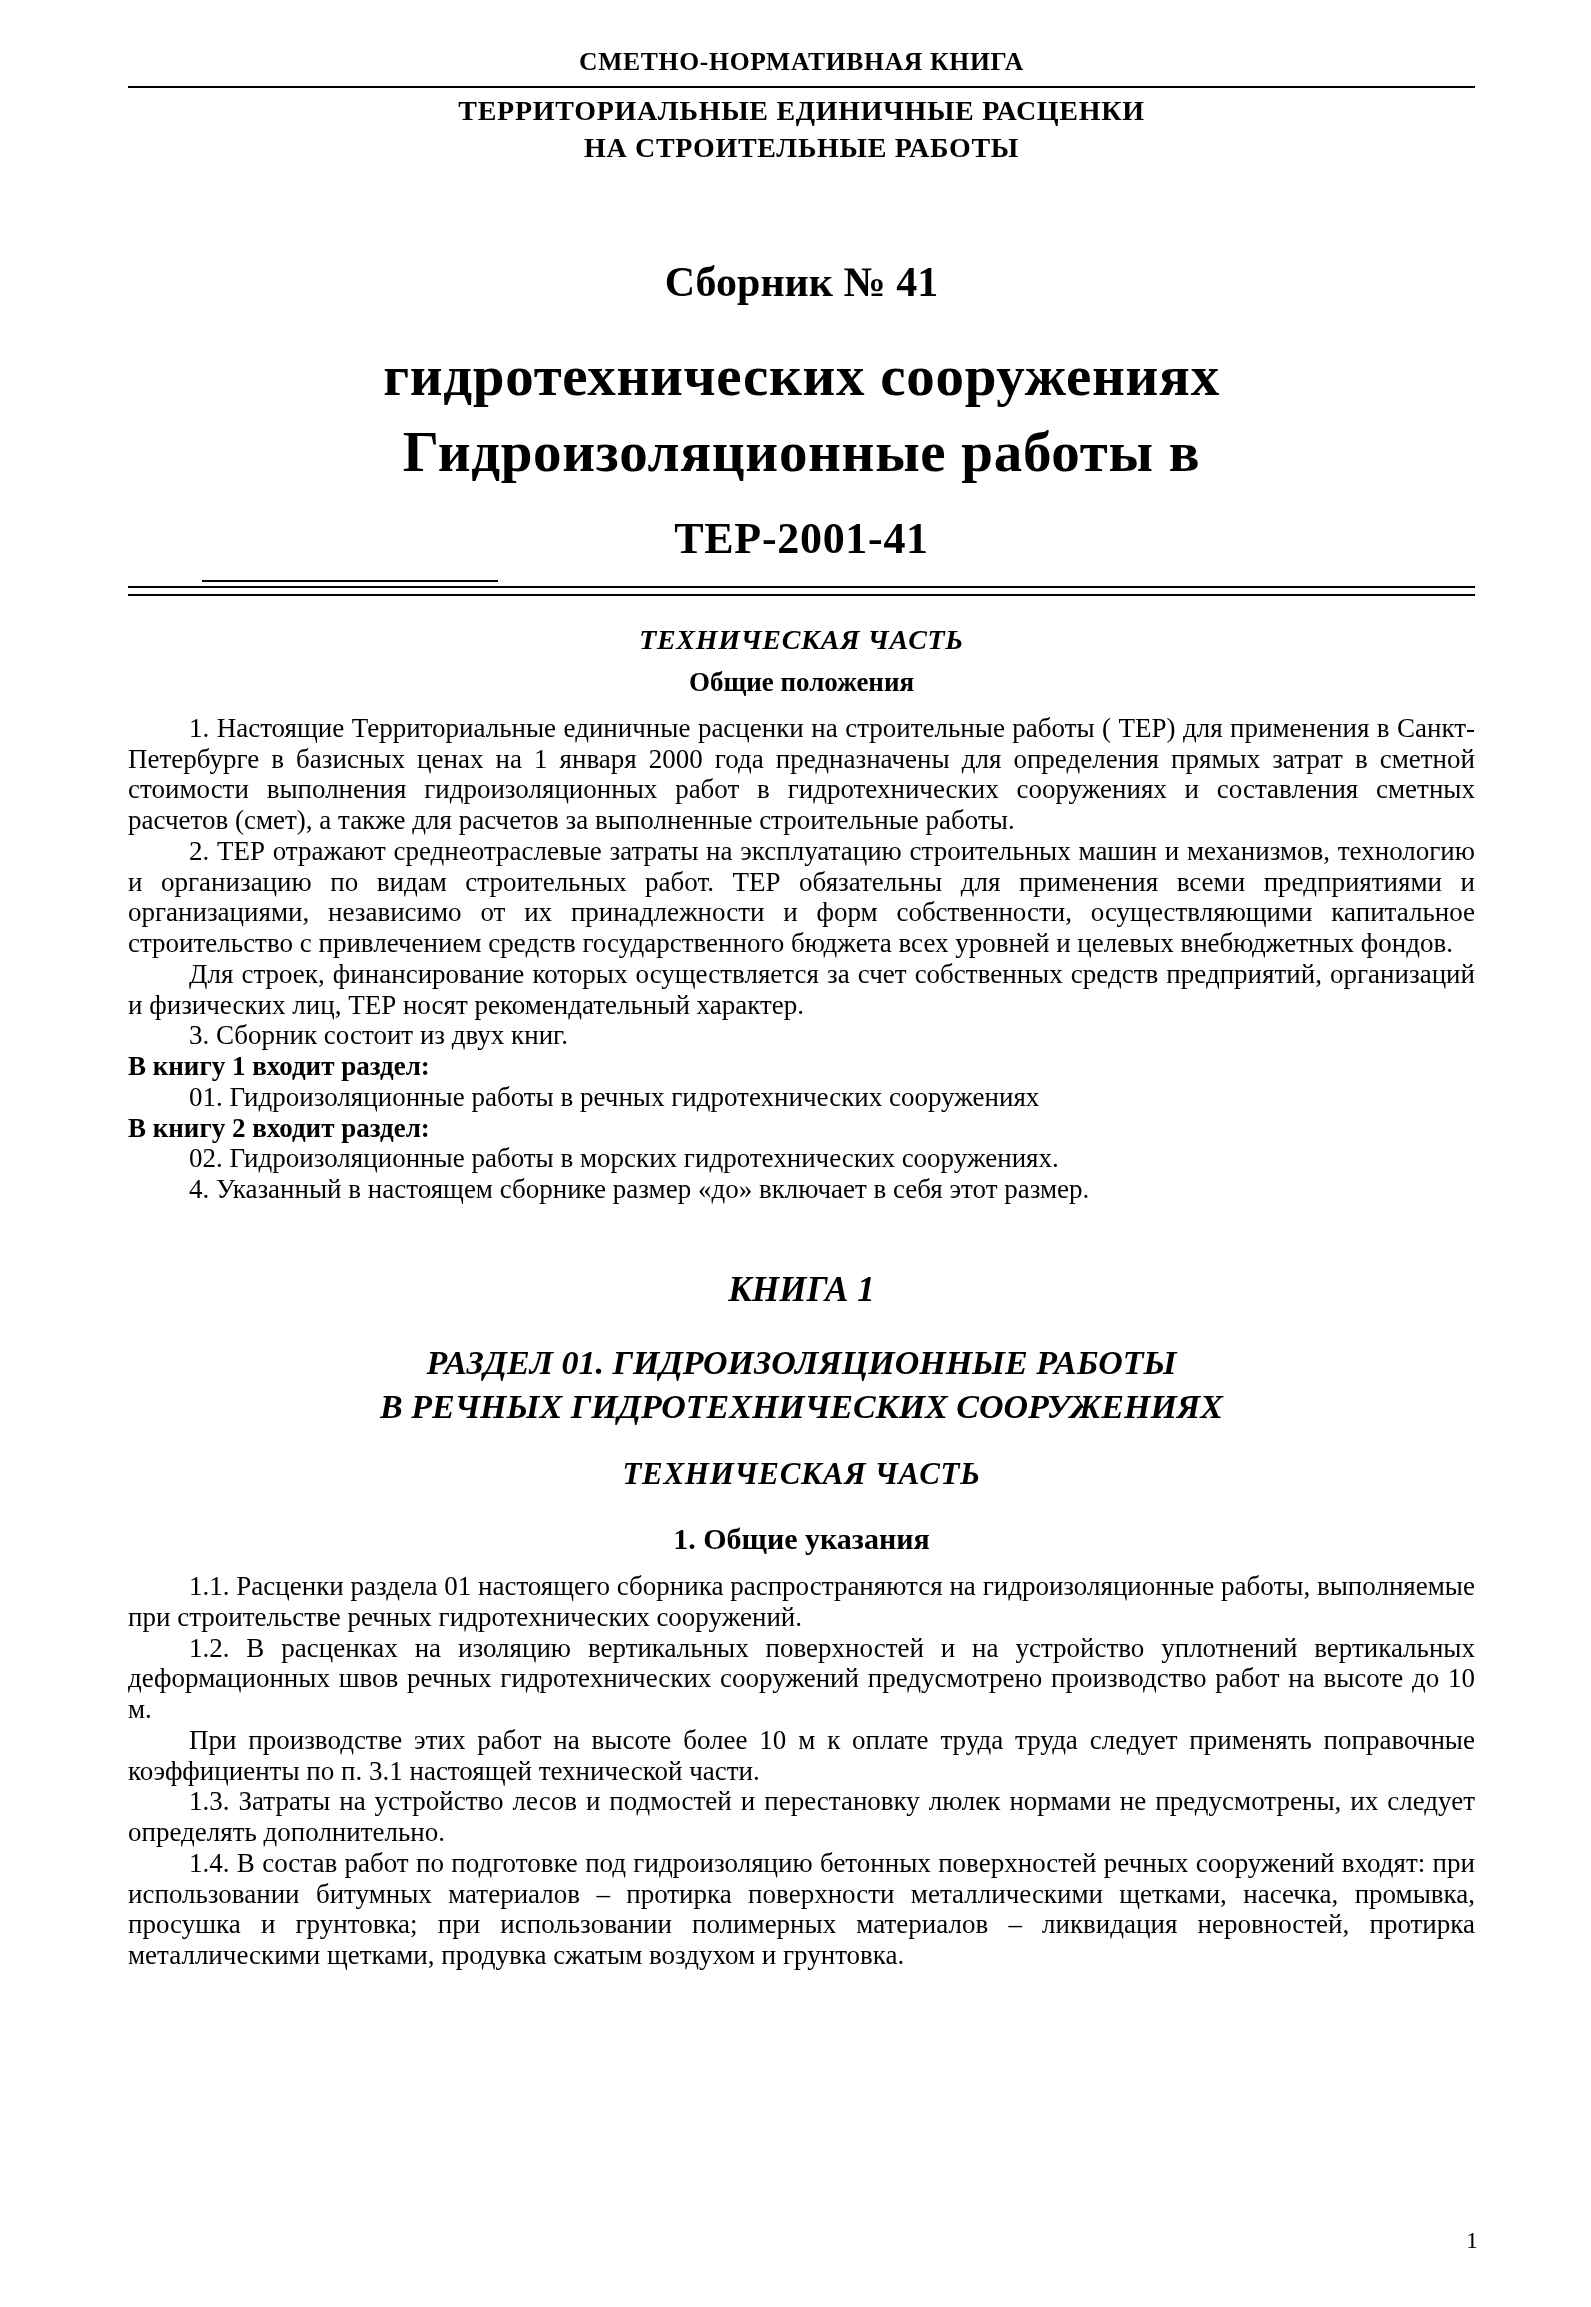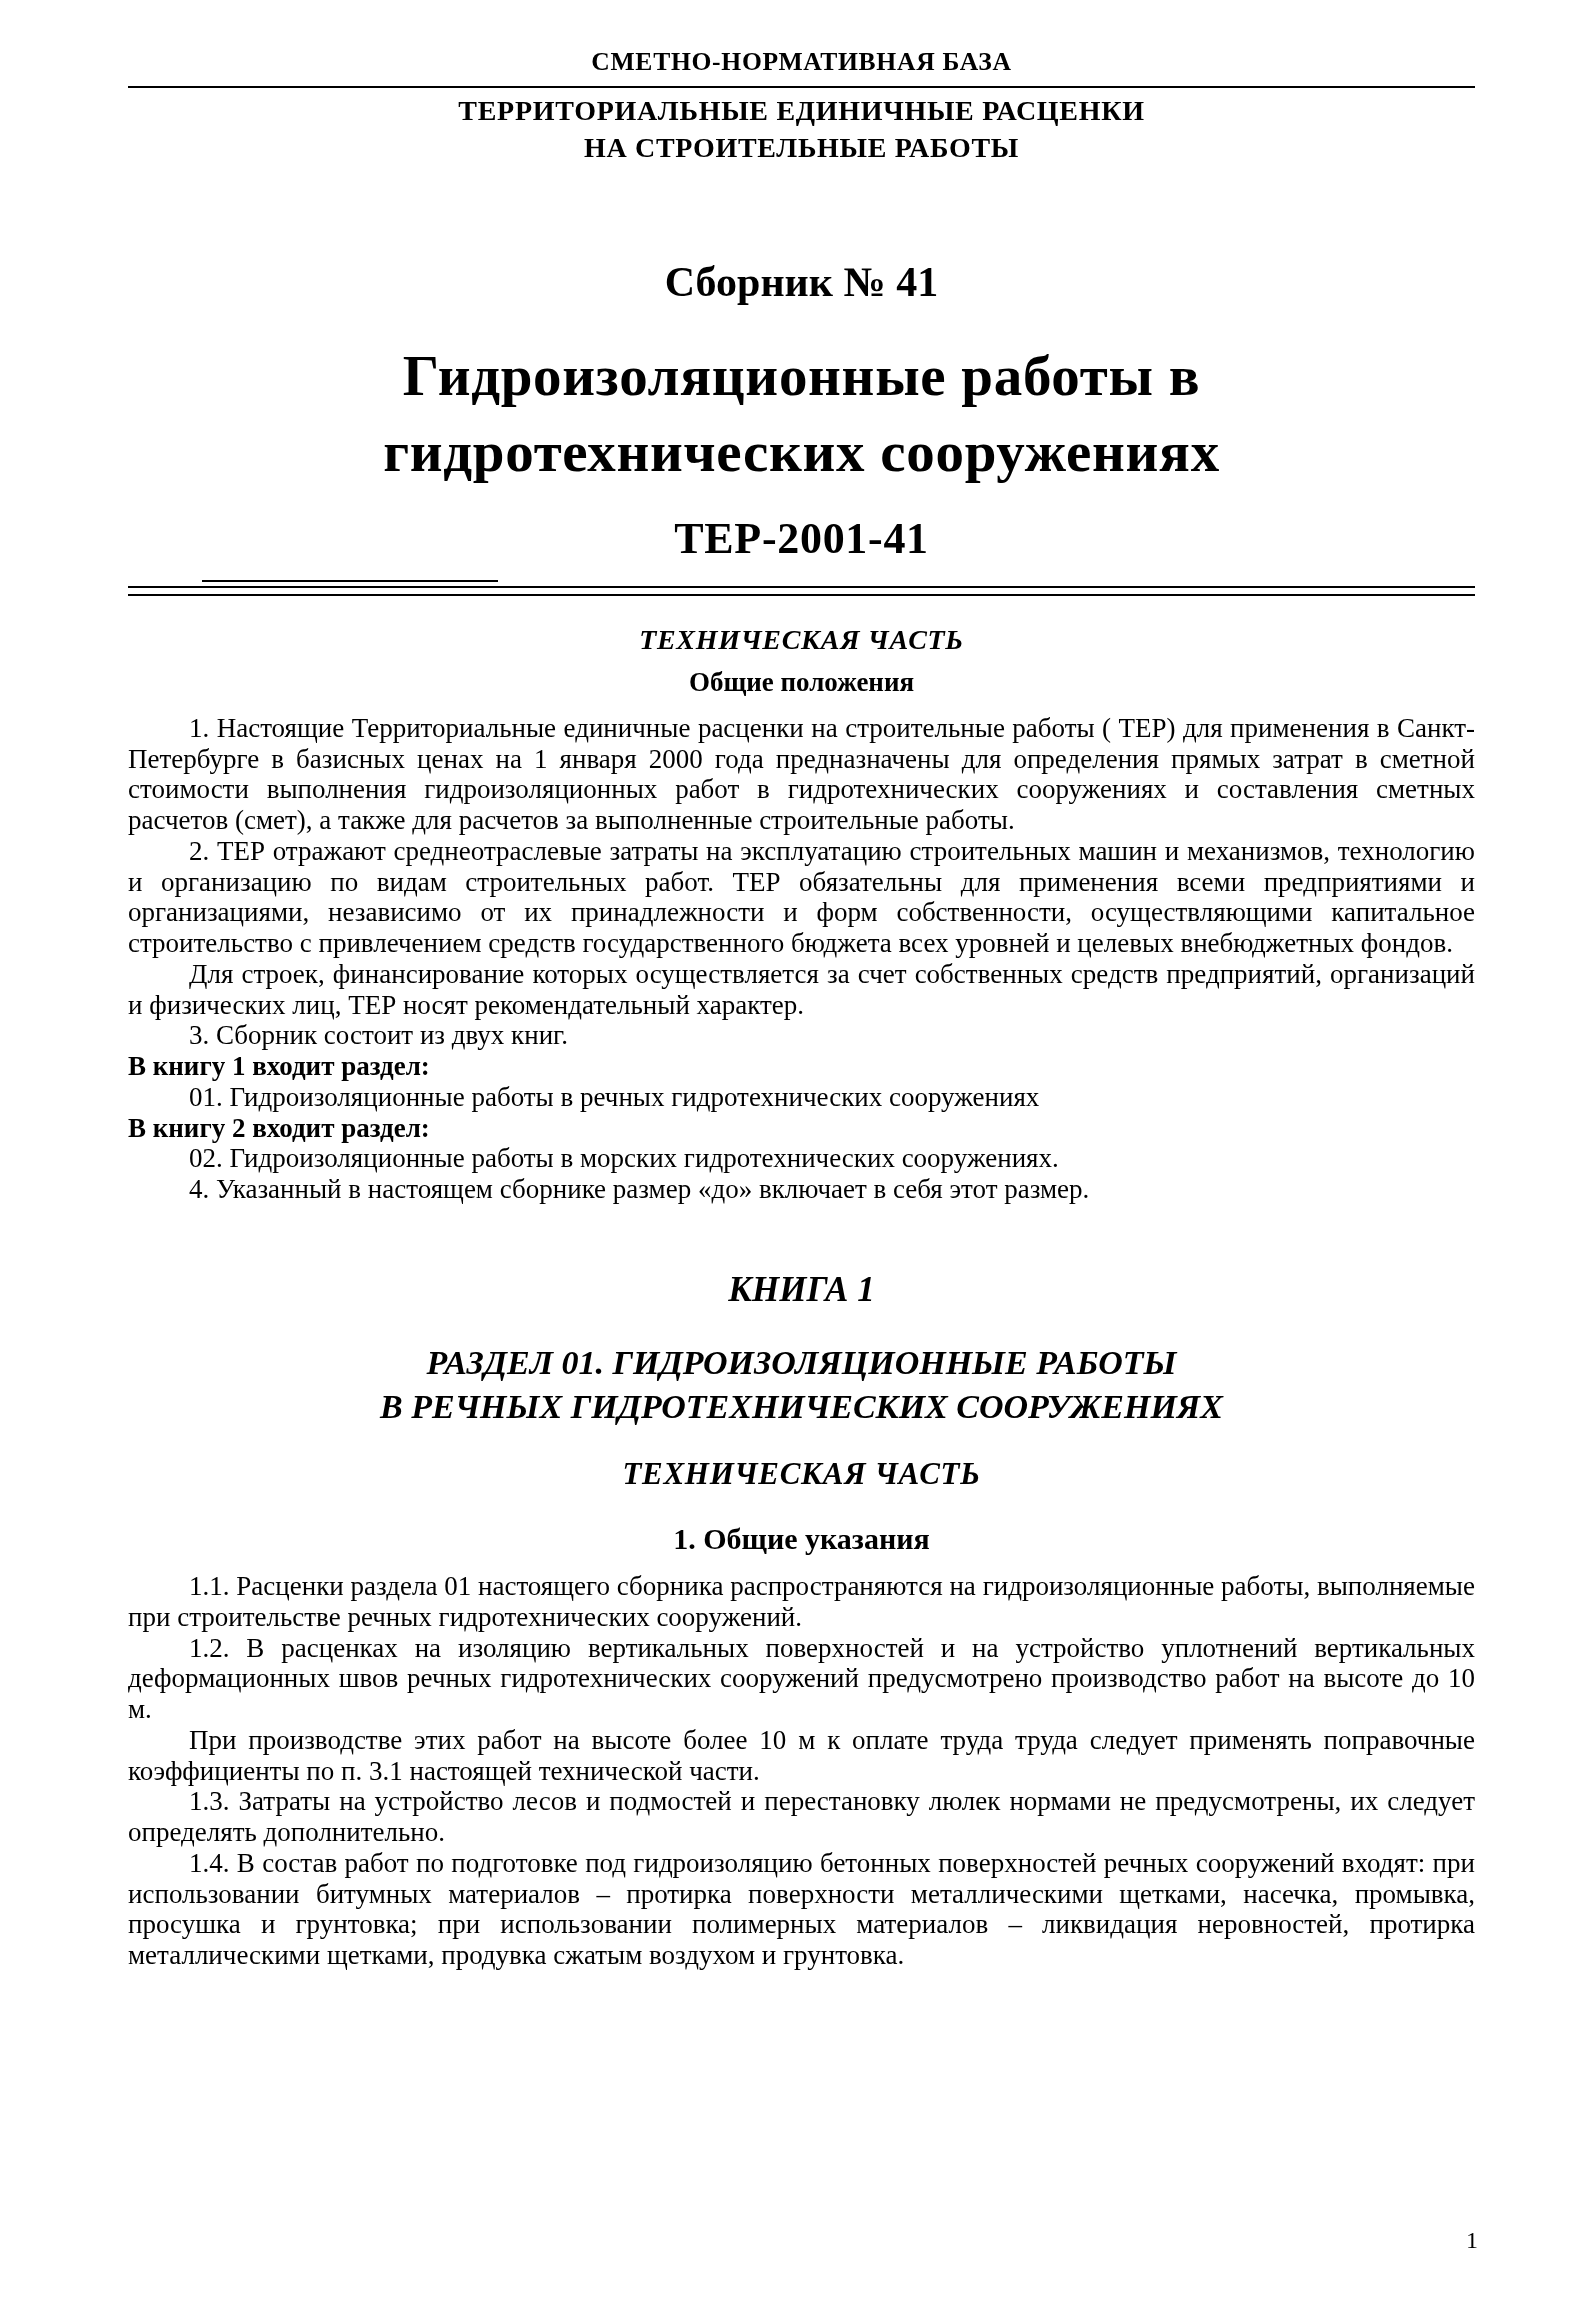--- a/index.html
+++ b/index.html
@@ -145,32 +145,32 @@
     right: 113px;
     bottom: 53px;
     font-size: 24px;
   }
 </style>
 </head>
 <body>
 
 <div class="page">
 
-  <div class="hdr-line1">СМЕТНО-НОРМАТИВНАЯ БАЗА</div>
+  <div class="hdr-line1">СМЕТНО-НОРМАТИВНАЯ КНИГА</div>
 
   <hr class="rule-single">
 
   <div class="hdr-line3">ТЕРРИТОРИАЛЬНЫЕ ЕДИНИЧНЫЕ РАСЦЕНКИ</div>
   <div class="hdr-line4">НА СТРОИТЕЛЬНЫЕ РАБОТЫ</div>
 
   <div class="collection-title">Сборник № 41</div>
 
   <div class="main-title">
+    <div>гидротехнических сооружениях</div>
     <div>Гидроизоляционные работы в</div>
-    <div>гидротехнических сооружениях</div>
   </div>
 
   <div class="doc-code">ТЕР-2001-41</div>
 
   <hr class="code-fragment">
   <hr class="rule-double-top">
   <hr class="rule-double-bottom">
 
   <div class="tech-heading">ТЕХНИЧЕСКАЯ ЧАСТЬ</div>
   <div class="sub-heading">Общие положения</div>

